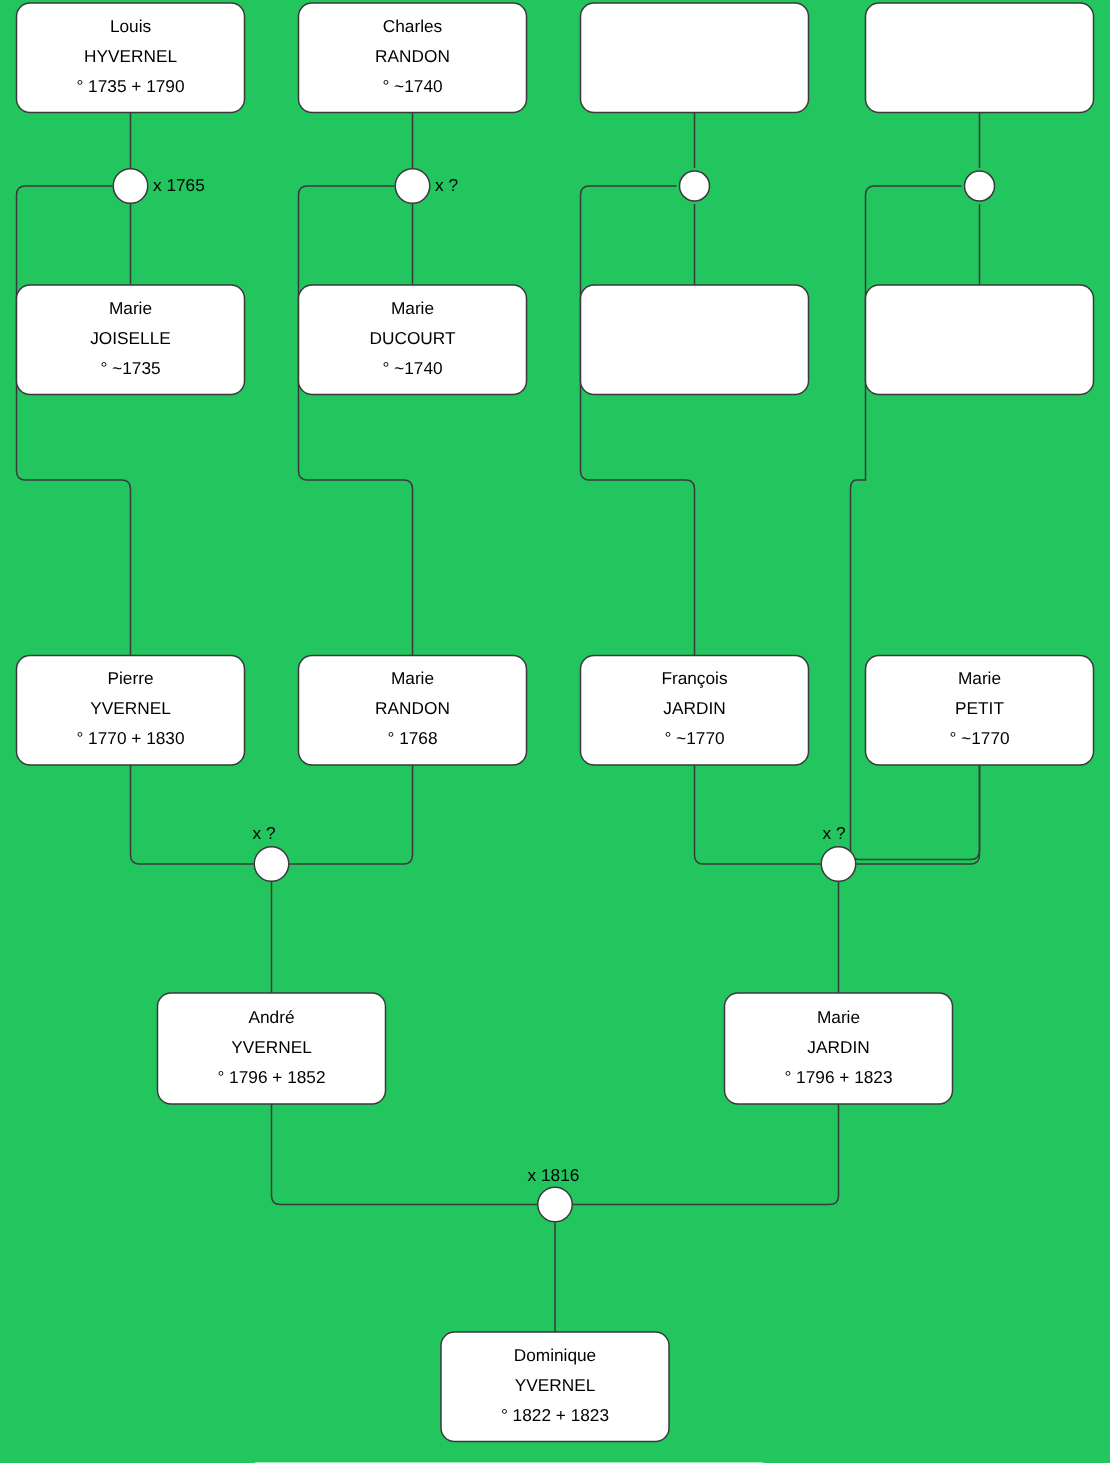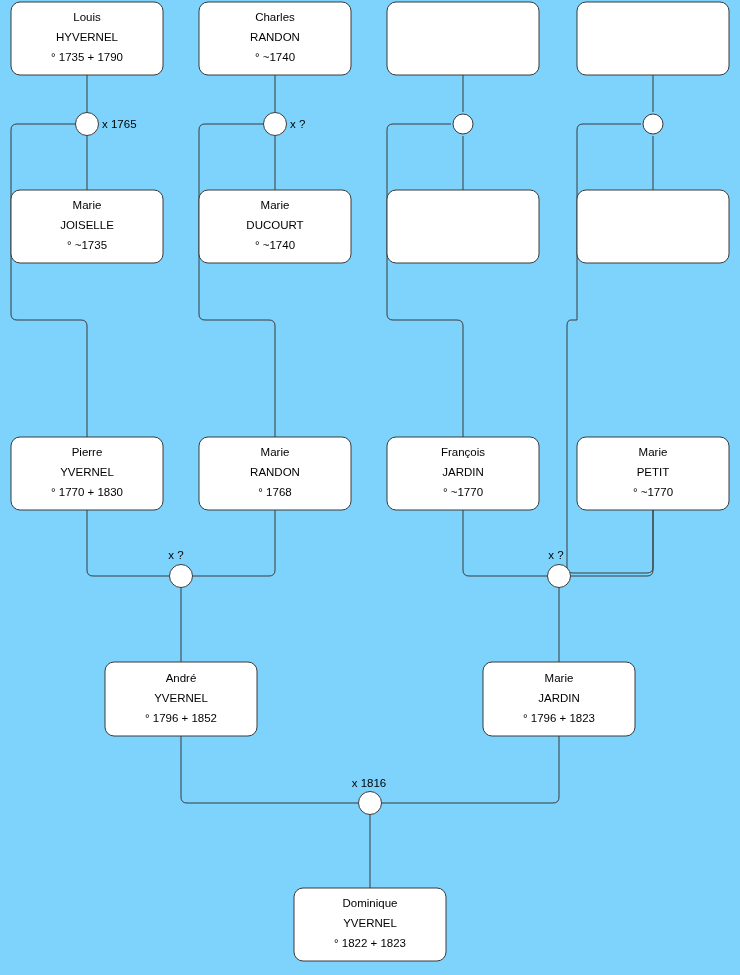--- a/index.html
+++ b/index.html
@@ -4,21 +4,21 @@
 <style>
   html, body {
     margin: 0;
     padding: 0;
     background: #ffffff;
   }
   #tree-root {
     position: relative;
     width: 740px;
     height: 975px;
-    background: #7dd3fc;
+    background: #22c55e;
     font-family: "Liberation Sans", sans-serif;
   }
   svg.tree-canvas {
     position: absolute;
     top: 0;
     left: 0;
     width: 740px;
     height: 975px;
     display: block;
   }

